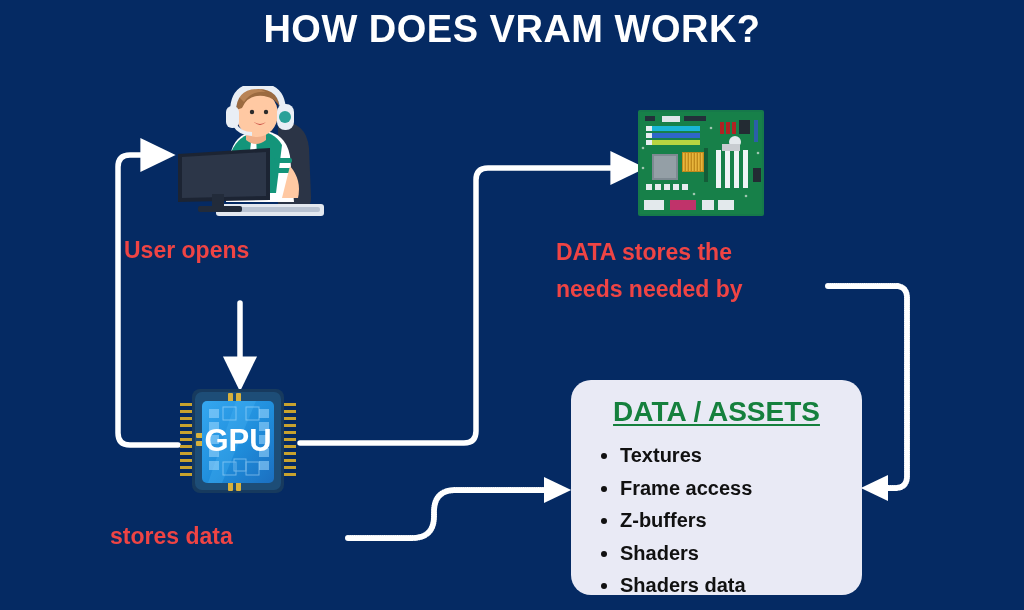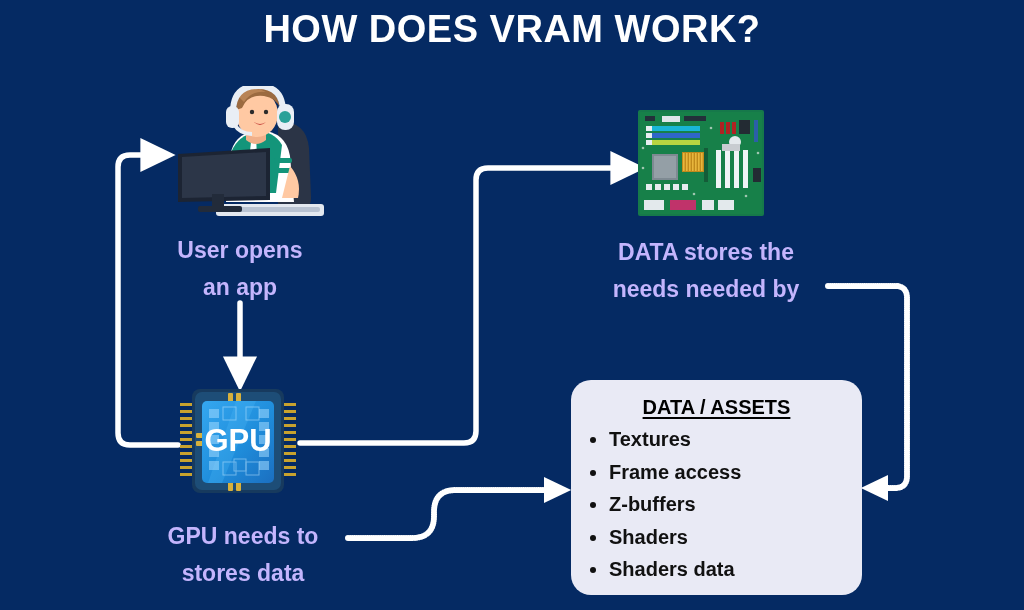--- a/index.html
+++ b/index.html
@@ -18,52 +18,51 @@
     text-align:center;
     color:#ffffff;
     font-size:38px;
     font-weight:bold;
     letter-spacing:0.5px;
   }
 
   
   .flow-label{
     position:absolute;
-    color:#c4b5fd;
+    color:#ef4444;
     font-weight:bold;
     font-size:23px;
     line-height:37px;
-    text-align:center;
   }
   #label-user{left:124px;top:232px;width:232px;}
   #label-vram{left:556px;top:234px;width:300px;}
   #label-gpuneeds{left:110px;top:518px;width:266px;}
 
   
   #wires{position:absolute;left:0;top:0;width:1024px;height:610px;}
 
   
   .data-card{
     position:absolute;left:571px;top:380px;width:291px;height:215px;
     background:#e9eaf5;
     border-radius:20px;
     box-sizing:border-box;
     padding:10px 0 0 0;
   }
   .data-card h3{
     margin:6px 0 4px 0;
     text-align:center;
-    color:#000000;
-    font-size:20px;
+    color:#15803d;
+    font-size:28px;
     font-weight:bold;
     text-decoration:underline;
     text-underline-offset:3px;
   }
   .data-card ul{
-    margin:0;
+    margin:11px;
     padding:0 0 0 38px;
     list-style:disc;
     color:#111111;
   }
   .data-card li{
     font-size:20px;
     font-weight:bold;
     line-height:32.5px;
     color:#111111;
   }
@@ -278,30 +277,28 @@
       <rect x="70" y="26" width="13" height="13"></rect>
       <rect x="47" y="81" width="13" height="13"></rect>
       <rect x="70" y="81" width="13" height="13"></rect>
       <rect x="58" y="78" width="12" height="12"></rect>
     </g>
     <text x="62" y="70" text-anchor="middle" font-family="Liberation Sans, sans-serif" font-size="31" font-weight="bold" fill="#ffffff">GPU</text>
   </svg>
 
   <div class="flow-label" id="label-user">
     <div>User opens</div>
-    <div>an app</div>
   </div>
 
   <div class="flow-label" id="label-vram">
     <div>DATA stores the</div>
     <div>needs needed by</div>
   </div>
 
   <div class="flow-label" id="label-gpuneeds">
-    <div>GPU needs to</div>
     <div>stores data</div>
   </div>
 
   <div class="data-card">
     <h3>DATA / ASSETS</h3>
     <ul>
       <li>Textures</li>
       <li>Frame access</li>
       <li>Z-buffers</li>
       <li>Shaders</li>

